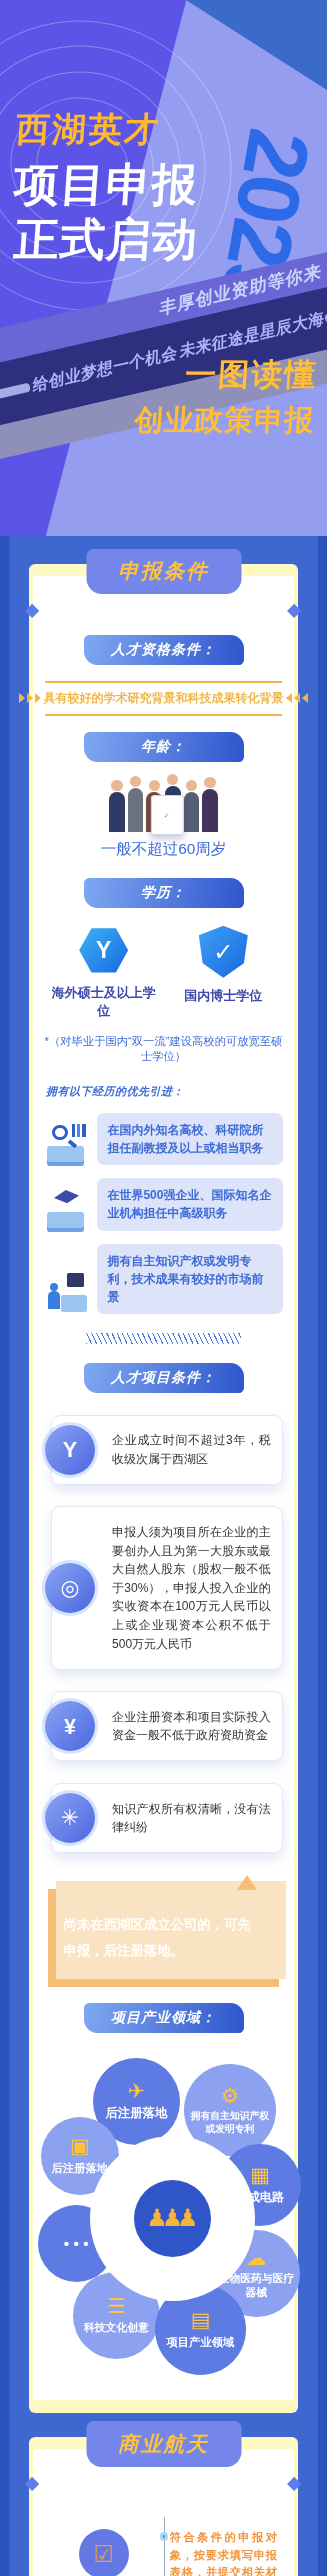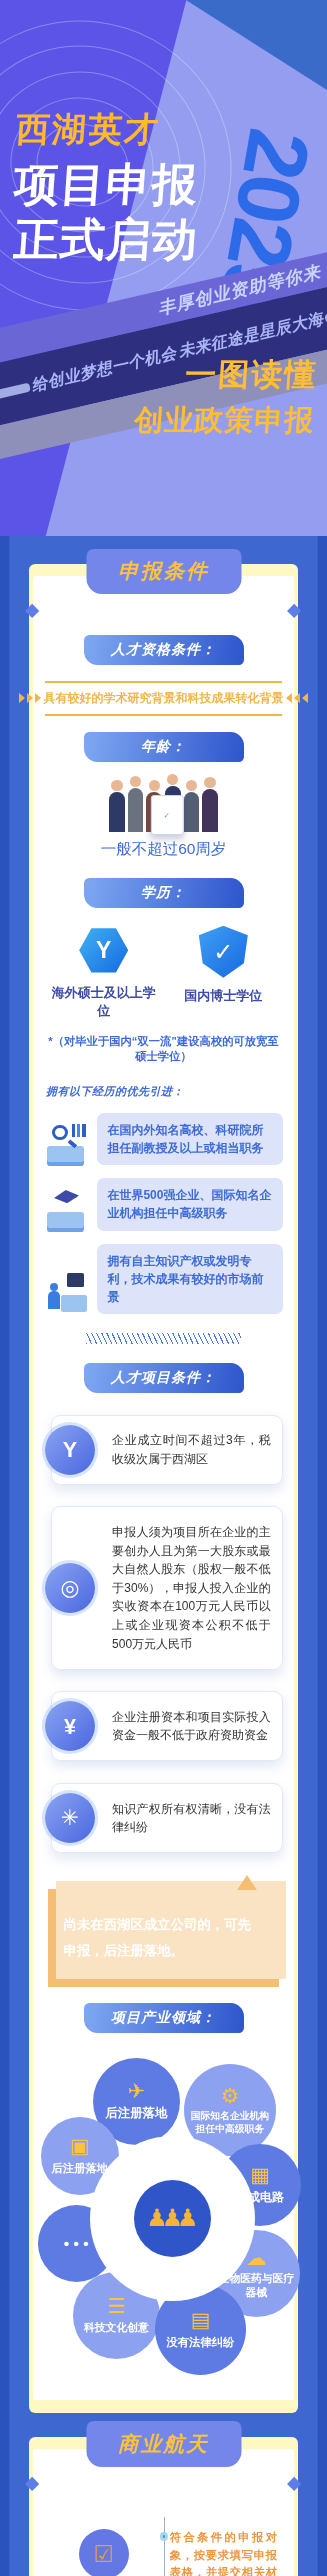--- a/index.html
+++ b/index.html
@@ -74,21 +74,21 @@
 
   .edu{display:flex;justify-content:space-around;margin:17.5px 0 4.1px;}
   .edu-item{text-align:center;width:46%;}
   .hexa{width:49px;height:49px;margin:0 auto;background:linear-gradient(135deg,#3fb4f4,#1668e0);
     clip-path:polygon(25% 5%,75% 5%,100% 50%,75% 95%,25% 95%,0 50%);display:grid;place-items:center;
     color:#fff;font-size:23px;font-weight:900;}
   .shield{width:49px;height:52px;margin:0 auto;background:linear-gradient(135deg,#3fa0f4,#1668e0);
     clip-path:polygon(50% 0,100% 18%,92% 72%,50% 100%,8% 72%,0 18%);display:grid;place-items:center;
     color:#fff;font-size:24px;font-weight:900;}
   .edu-lbl{color:#3d4aa8;font-size:13px;font-weight:700;margin-top:9.3px;}
-  .edu-note{color:#3d6bd8;font-size:11.3px;font-weight:700;text-align:center;margin:13.4px 0 20.6px;}
+  .edu-note{color:#3d6bd8;font-size:11.3px;font-weight:400;text-align:center;margin:13.4px 0 20.6px;}
 
   .subhead{color:#3d6bd8;font-size:11px;font-weight:900;font-style:italic;margin:10.3px 2.1px 5.2px;letter-spacing:0.5px;}
 
   .prow{display:flex;align-items:flex-end;gap:8.2px;margin:13.4px 0;}
   .picon{width:45px;height:41px;flex:none;position:relative;}
   .pbook{position:absolute;left:3.1px;bottom:3.1px;width:37px;height:15.5px;background:#9cc4f0;border-radius:3.1px;
     box-shadow:0 4.1px 0 #6fa0e8;}
   .pmag{position:absolute;left:8.2px;top:1px;width:15.5px;height:15.5px;border:3.1px solid #2e5fc8;border-radius:50%;}
   .pmag::after{content:"";position:absolute;left:13.4px;top:14.4px;width:9.3px;height:3.6px;background:#2e5fc8;transform:rotate(40deg);}
   .pbars{position:absolute;right:3.1px;top:0;width:13.4px;height:13.4px;background:
@@ -272,21 +272,21 @@
 
         <div class="pill">项目产业领域：</div>
 
         <div class="flower">
           <div class="petal pet-med" style="left:49px;top:7.2px;width:87px;height:87px;font-size:12.4px;">
             <span class="ic">✈</span>
             <span>后注册落地</span>
           </div>
           <div class="petal pet-light" style="left:140px;top:13.4px;width:92px;height:92px;font-size:9.8px;">
             <span class="ic">⚙</span>
-            <span>国际知名企业机构担任中高级职务</span>
+            <span>拥有自主知识产权或发明专利</span>
           </div>
           <div class="petal pet-light" style="left:-3.1px;top:66px;width:78px;height:78px;font-size:11.3px;">
             <span class="ic">▣</span>
             <span>后注册落地</span>
           </div>
           <div class="petal pet-med" style="left:175px;top:93px;width:82px;height:82px;font-size:12px;">
             <span class="ic">▦</span>
             <span>集成电路</span>
           </div>
           <div class="petal pet-med" style="left:-6.2px;top:154px;width:77px;height:77px;font-size:15.5px;">
@@ -295,21 +295,21 @@
           <div class="petal pet-light" style="left:169px;top:179px;width:87px;height:87px;font-size:10.8px;">
             <span class="ic">☁</span>
             <span>生物医药与医疗器械</span>
           </div>
           <div class="petal pet-light" style="left:29px;top:221px;width:87px;height:87px;font-size:10.8px;">
             <span class="ic">☰</span>
             <span>科技文化创意</span>
           </div>
           <div class="petal pet-med" style="left:111px;top:233px;width:91px;height:91px;font-size:11.3px;">
             <span class="ic">▤</span>
-            <span>没有法律纠纷</span>
+            <span>项目产业领域</span>
           </div>
           <div class="ring"></div>
           <div class="core">♟♟♟</div>
         </div>
 
       </div>
     </div>
   </section>
 
   <section class="panel">

